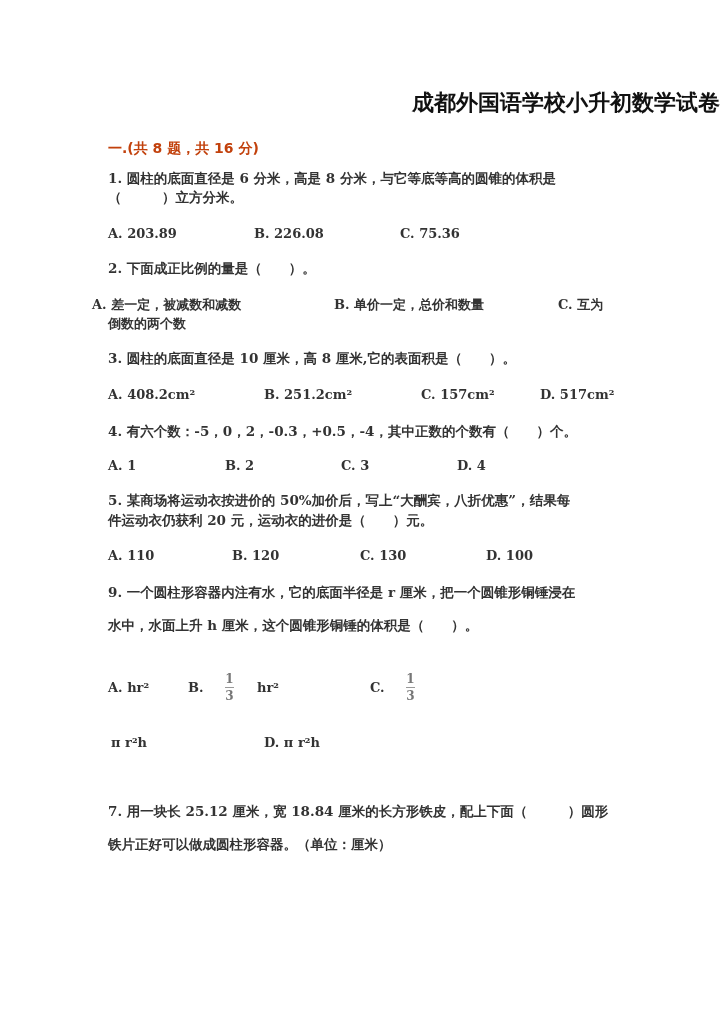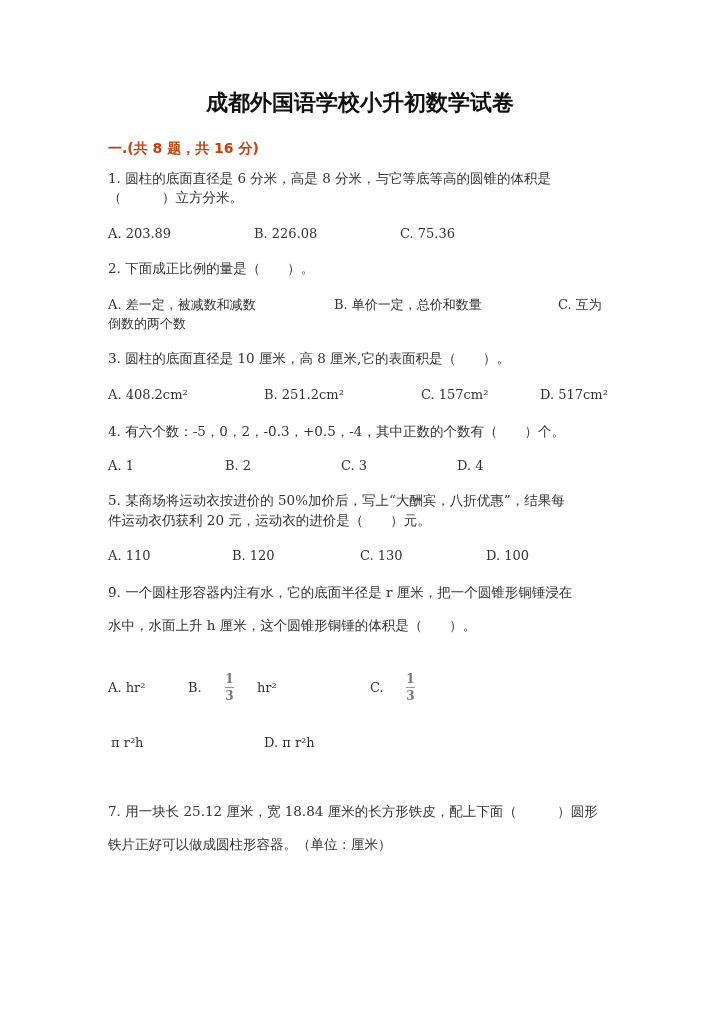--- a/index.html
+++ b/index.html
@@ -1,19 +1,19 @@
 <!DOCTYPE html>
 <html><head>
 <meta charset="utf-8">
 <style>
   html, body { margin:0; padding:0; background:#ffffff; }
   body { width:720px; height:1018px; position:relative; overflow:hidden;
          font-family:"DejaVu Serif", "Liberation Serif", serif; color:#222; }
-  .abs { position:absolute; white-space:nowrap; }
-  .title { left:0; width:720px; top:88px; text-align:center; font-size:22px; font-weight:bold;
+  .abs { position:absolute; white-space:nowrap;font-weight:bold; }
+  .title { left:0; width:720px; top:88px; text-align:right; font-size:22px; font-weight:bold;
            font-family:"DejaVu Sans", "Liberation Sans", sans-serif; color:#111; }
   .section { left:108px; top:140px; font-size:14px; font-weight:bold;
              font-family:"DejaVu Sans", "Liberation Sans", sans-serif; color:#c2410c; }
   .q { left:108px; font-size:13.5px; color:#333; }
   .opt { font-size:13px; color:#333; }
   .frac { display:inline-flex; flex-direction:column; align-items:center; font-size:12px; color:#777; font-weight:bold; line-height:14px; }
   .frac .bar { width:9px; height:1px; background:#999; margin:1px 0; }
 </style>
 </head>
 <body>
@@ -21,21 +21,21 @@
 <div class="abs title">成都外国语学校小升初数学试卷</div>
 <div class="abs section">一.(共 8 题，共 16 分)</div>
 
 <div class="abs q" style="top:170px;">1. 圆柱的底面直径是 6 分米，高是 8 分米，与它等底等高的圆锥的体积是</div>
 <div class="abs q" style="top:189px;">（　　　）立方分米。</div>
 <div class="abs opt" style="left:108px; top:226px;">A. 203.89</div>
 <div class="abs opt" style="left:254px; top:226px;">B. 226.08</div>
 <div class="abs opt" style="left:400px; top:226px;">C. 75.36</div>
 
 <div class="abs q" style="top:260px;">2. 下面成正比例的量是（　　）。</div>
-<div class="abs opt" style="left:108px; top:296px;">A. 差一定，被减数和减数</div>
+<div class="abs opt" style="left:92px; top:296px;">A. 差一定，被减数和减数</div>
 <div class="abs opt" style="left:334px; top:296px;">B. 单价一定，总价和数量</div>
 <div class="abs opt" style="left:558px; top:296px;">C. 互为</div>
 <div class="abs opt" style="left:108px; top:315px;">倒数的两个数</div>
 
 <div class="abs q" style="top:350px;">3. 圆柱的底面直径是 10 厘米，高 8 厘米,它的表面积是（　　）。</div>
 <div class="abs opt" style="left:108px; top:387px;">A. 408.2cm²</div>
 <div class="abs opt" style="left:264px; top:387px;">B. 251.2cm²</div>
 <div class="abs opt" style="left:421px; top:387px;">C. 157cm²</div>
 <div class="abs opt" style="left:540px; top:387px;">D. 517cm²</div>
 

